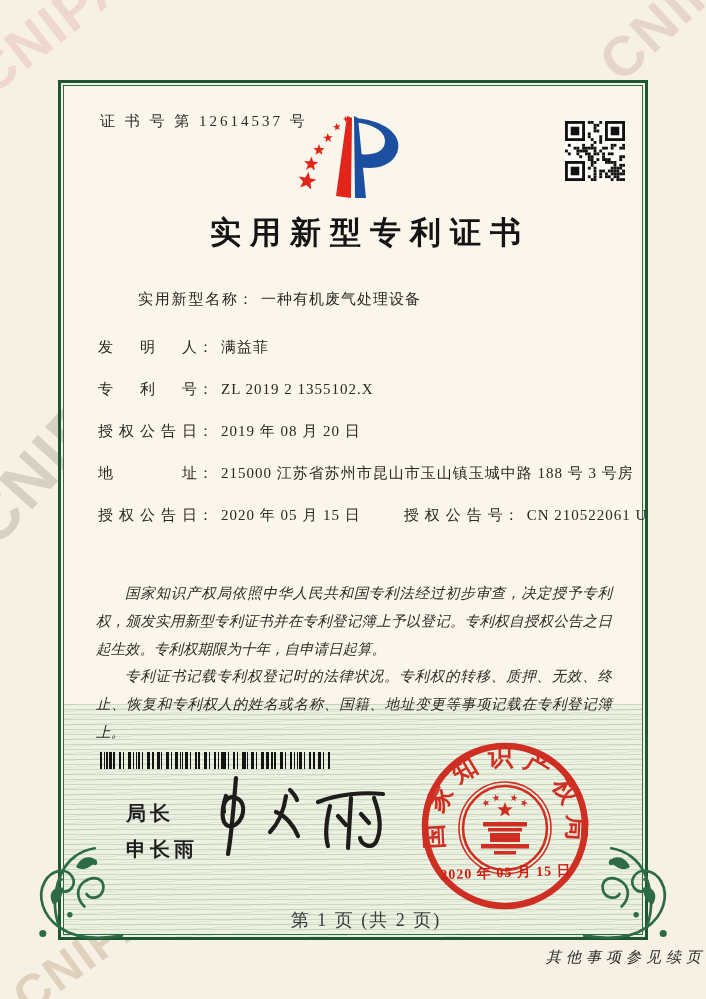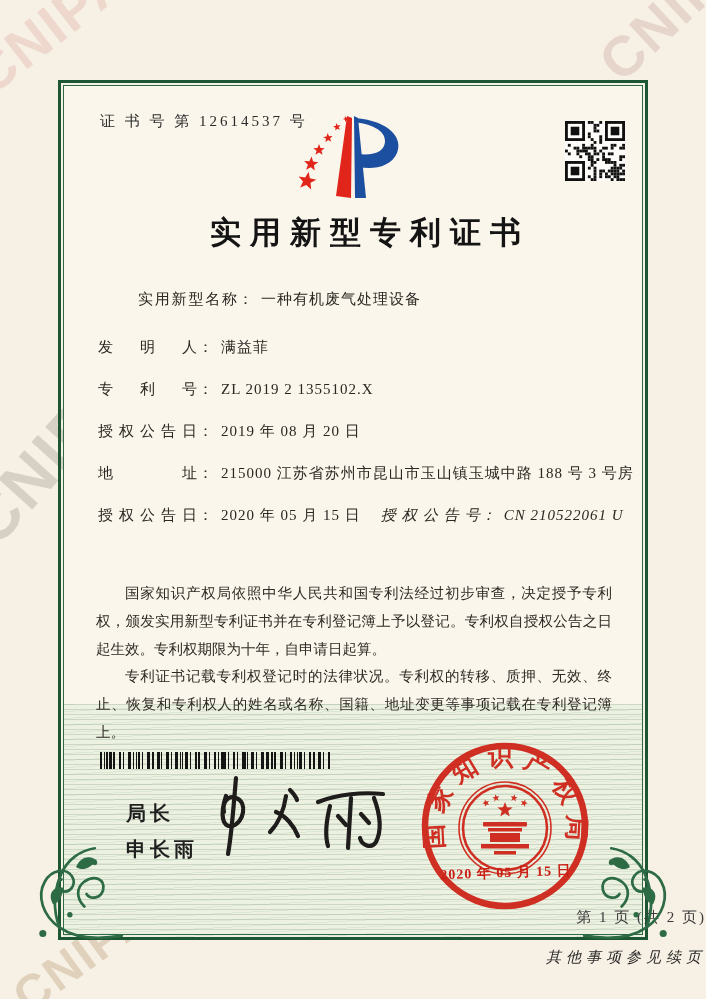--- a/index.html
+++ b/index.html
@@ -36,39 +36,39 @@
          font-size:31px;font-weight:bold;letter-spacing:9px;color:#141414;padding-left:34px;}
   
   .fields{position:absolute;left:98px;top:290px;width:516px;z-index:3;font-size:15px;color:#2b2722;}
   .row{margin-bottom:23px;white-space:nowrap;}
   .row.gap-big{margin-bottom:29px;margin-left:40px;}
   .flabel{display:inline-block;width:100px;text-align:justify;text-align-last:justify;
           vertical-align:top;letter-spacing:1px;}
   .fcolon{display:inline-block;margin-right:8px;}
   .fvalue{letter-spacing:1px;}
   .row-双{display:flex;}
-  .row-双 .grp2{margin-left:20px;font-style:italic;}
+  .row-双 .grp2{margin-left:43px;}
   
   .body-text{position:absolute;left:96px;top:580px;width:516px;z-index:3;
              font-size:14.5px;line-height:1.92;color:#2e2a25;text-align:justify;
-             }
+             font-style:italic;}
   .body-text p{margin:0;text-indent:2em;}
   
   .barcode{position:absolute;left:100px;top:752px;width:231px;height:17px;z-index:3;
       background-image:
        repeating-linear-gradient(90deg,#141414 0 2px,rgba(0,0,0,0) 2px 4px,#141414 4px 5px,rgba(0,0,0,0) 5px 9px,#141414 9px 12px,rgba(0,0,0,0) 12px 14px,#141414 14px 15px,rgba(0,0,0,0) 15px 19px),
        repeating-linear-gradient(90deg,rgba(0,0,0,0) 0 6px,#141414 6px 8px,rgba(0,0,0,0) 8px 13px,#141414 13px 14px,rgba(0,0,0,0) 14px 23px);}
   .signer{position:absolute;left:126px;top:795px;z-index:3;font-family:"Liberation Sans",sans-serif;
           font-size:20px;font-weight:bold;letter-spacing:4px;color:#1f1f1f;line-height:36px;}
   .signature{position:absolute;left:198px;top:766px;z-index:4;}
   .seal{position:absolute;left:415px;top:736px;width:180px;height:180px;z-index:4;}
   .seal-date{position:absolute;left:428px;top:864px;width:156px;z-index:5;text-align:center;
              color:#c92015;font-size:14px;font-weight:bold;letter-spacing:1px;transform:rotate(-2deg);}
-  .page-num{position:absolute;left:0;right:0;top:908px;z-index:3;text-align:right;
-            font-size:15px;letter-spacing:2px;color:#3a3a3a;padding-left:26px;}
+  .page-num{position:absolute;left:0;right:0;top:908px;z-index:3;text-align:center;
+            font-size:18px;letter-spacing:2px;color:#3a3a3a;padding-left:26px;}
   .footer-note{position:absolute;left:0;right:0;top:948px;z-index:3;text-align:right;
                font-size:15px;font-style:italic;letter-spacing:5px;color:#2b2b2b;}
 </style>
 </head>
 <body>
 
 <div class="page">
 
   <span class="wm wm1">CNIPA</span>
   <span class="wm wm2">CNIPA</span>

